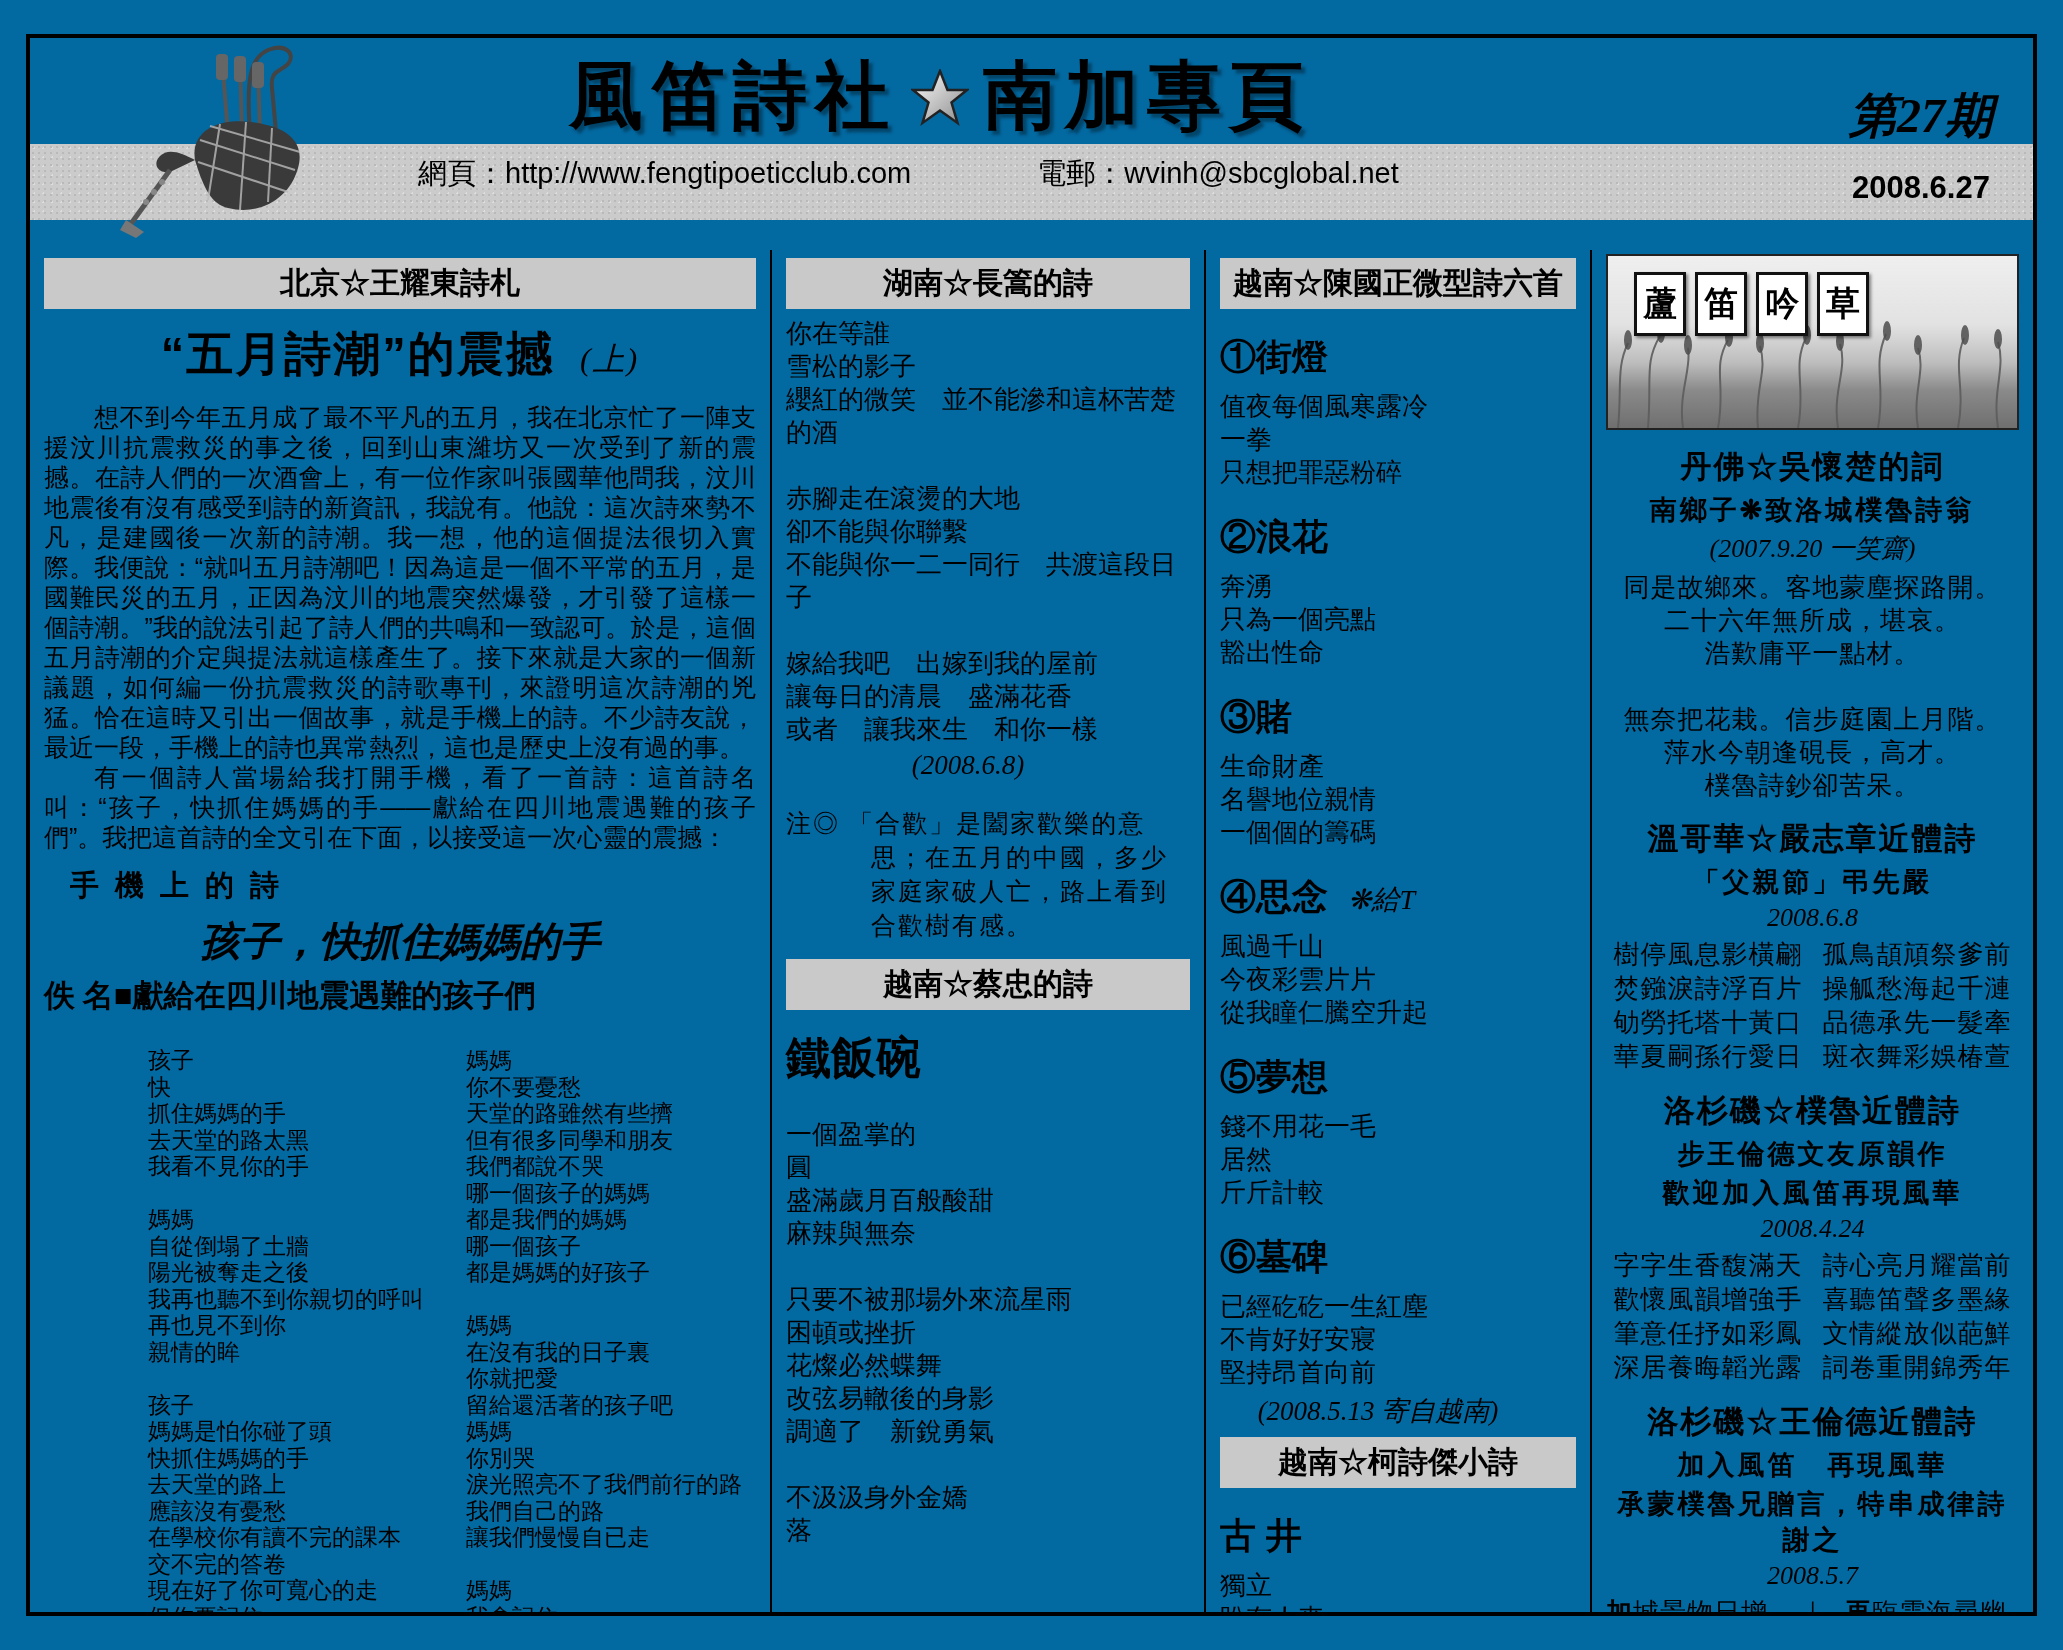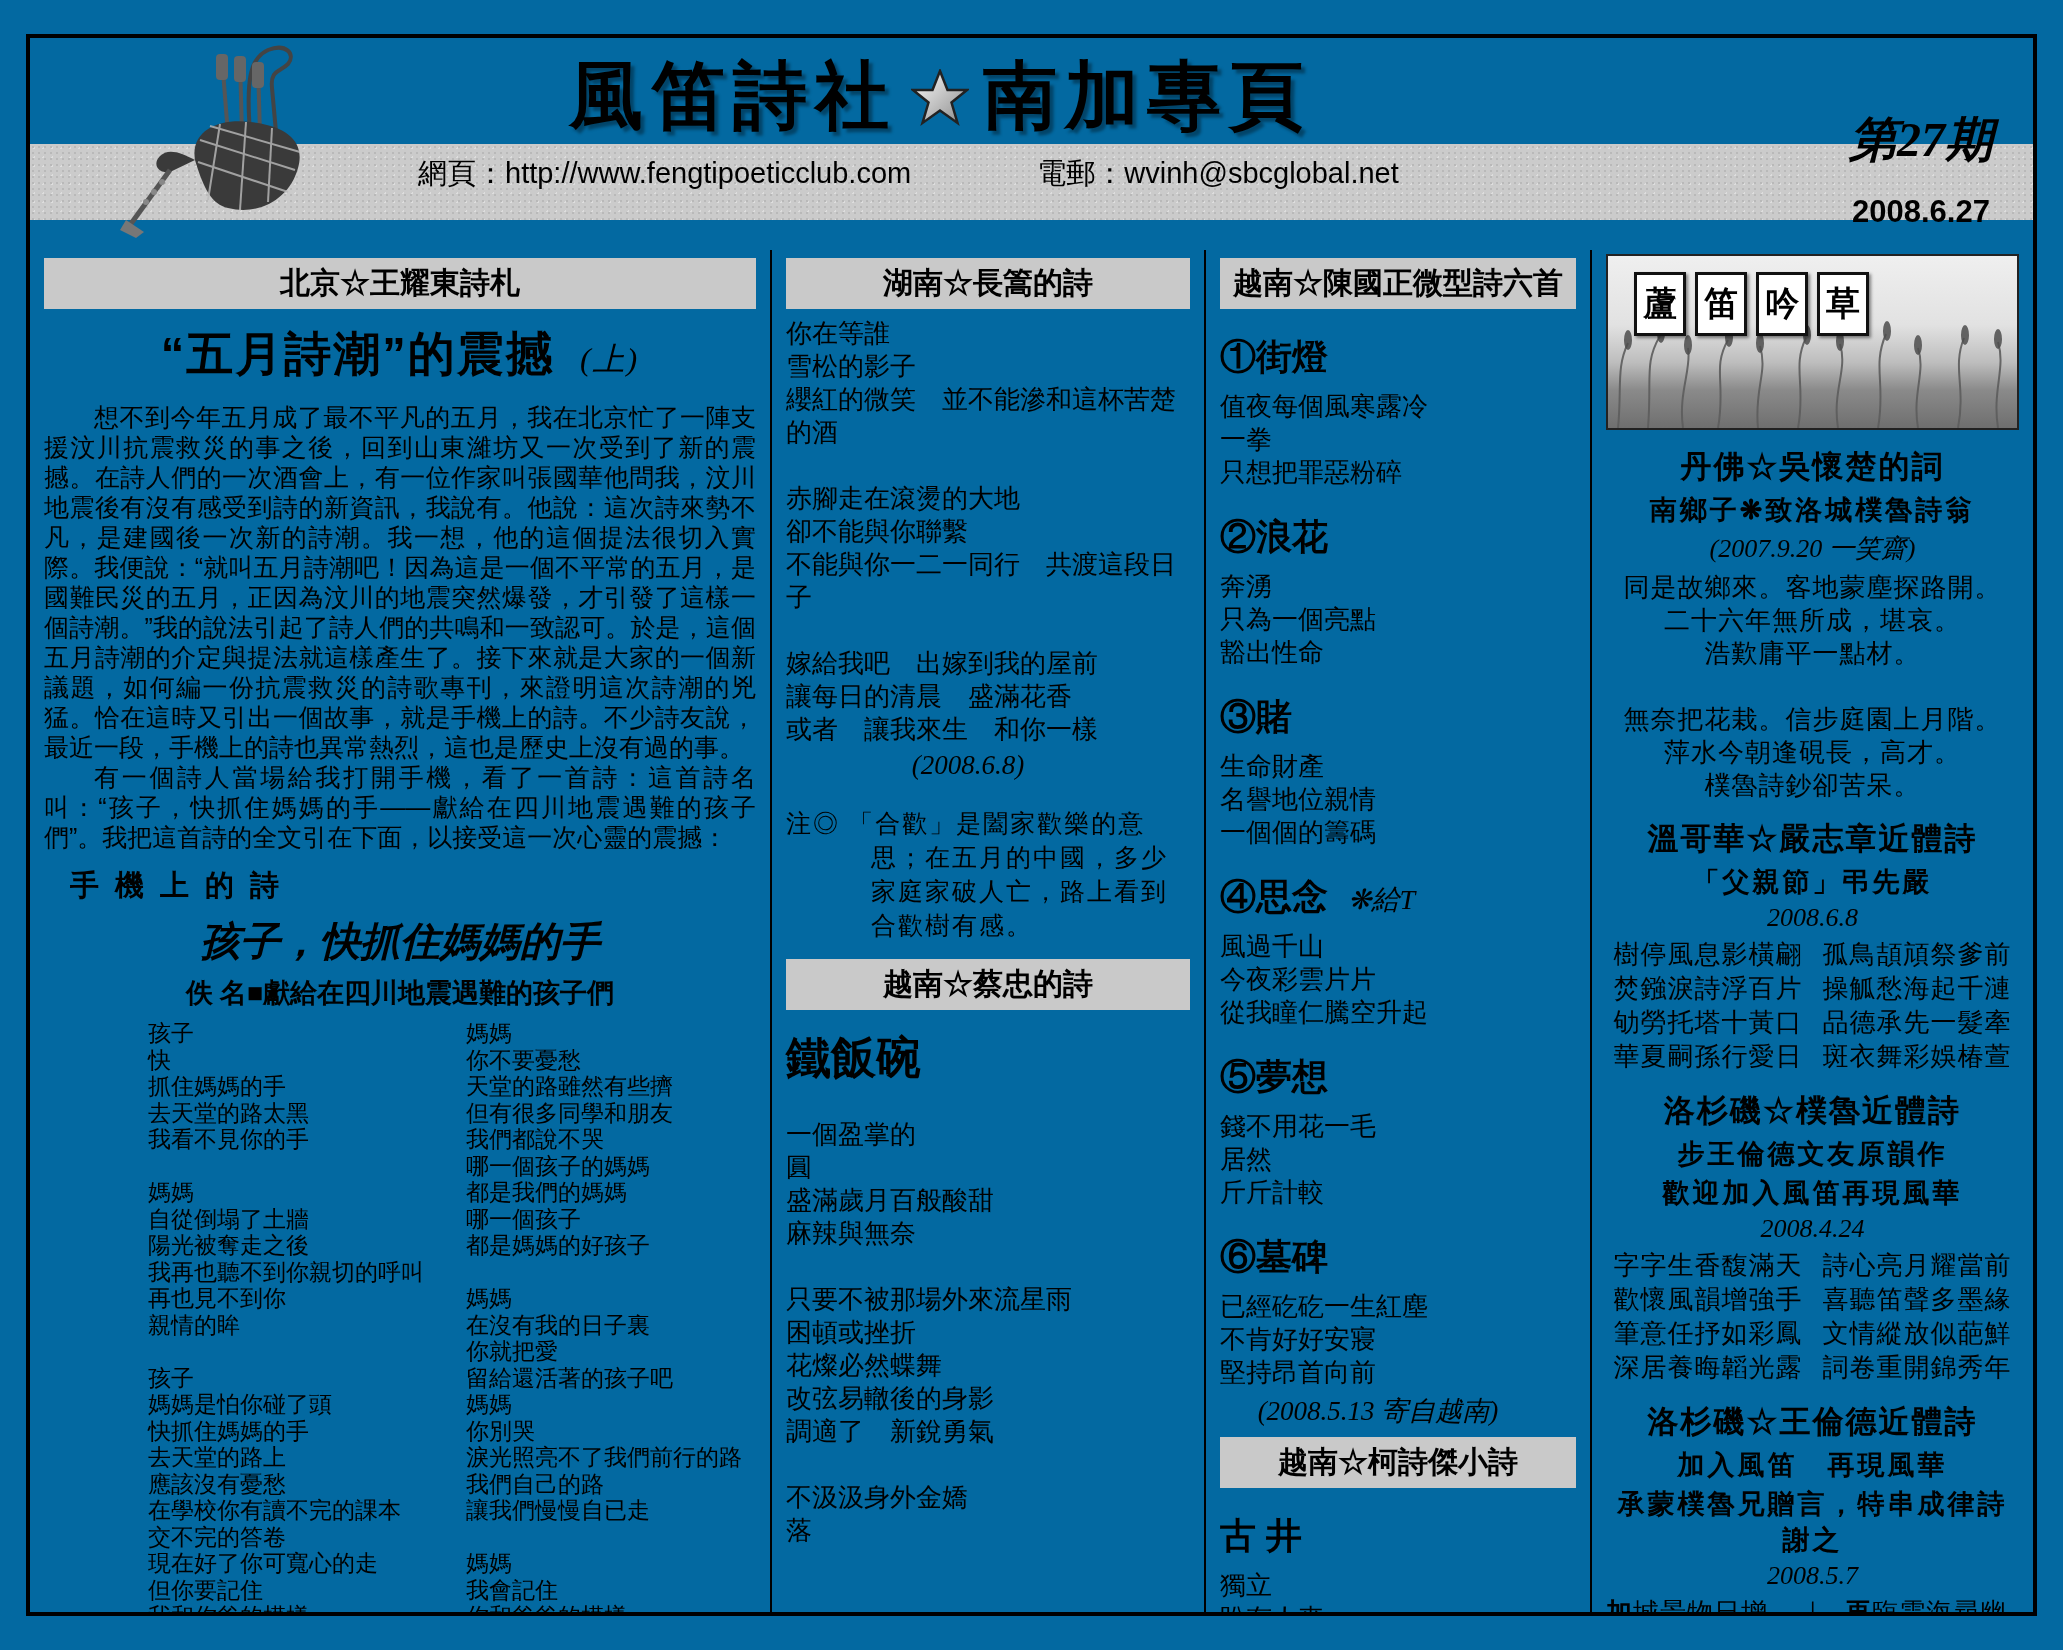--- a/index.html
+++ b/index.html
@@ -12,40 +12,40 @@
   .band{position:absolute;left:0;right:0;top:106px;height:76px;background:#cbcbcb;
         background-image:radial-gradient(#b9b9b9 1px,transparent 1px),radial-gradient(#dedede 1px,transparent 1px);
         background-size:6px 6px,9px 9px;}
   .bagpipe{position:absolute;left:70px;top:2px;}
   .title-wrap{position:absolute;left:330px;top:8px;width:1160px;text-align:center;}
   .main-title{font-size:74px;font-weight:900;letter-spacing:8px;line-height:1.35;
               text-shadow:4px 4px 3px rgba(0,0,0,.35);white-space:nowrap;}
   .main-title .star{vertical-align:-6px;margin:0 14px;}
   .contact-line{margin-top:8px;font-size:29px;text-align:left;padding-left:58px;}
   .contact-line .gap{display:inline-block;width:110px;}
-  .issue-block{position:absolute;right:40px;top:46px;text-align:center;margin-top:24px;}
+  .issue-block{position:absolute;right:40px;top:46px;text-align:center;}
   .issue-no{font-family:"Liberation Serif",serif;font-style:italic;font-weight:bold;font-size:48px;}
   .issue-date{font-size:31px;margin-top:22px;font-weight:bold;}
 
   
   .columns{display:grid;grid-template-columns:742px 434px 386px 1fr;align-items:stretch;}
   .col{padding:4px 14px 0 14px;min-height:1330px;}
   .col1,.col2,.col3{border-right:2px solid #000;}
   .secbar{background:#c9c9c9;text-align:center;font-weight:bold;font-size:30px;
           padding:5px 0;margin:4px 0 8px;}
   .pline{white-space:pre-wrap;}
   .pline:empty::before,.vline:empty::before{content:"\00a0";}
 
   
   .article-title{text-align:center;font-size:47px;font-weight:900;margin:14px 0 16px;letter-spacing:2px;}
   .article-title .suffix{font-family:"Liberation Serif",serif;font-style:italic;font-weight:normal;font-size:32px;margin-left:10px;}
   .para{font-size:25px;line-height:30px;text-align:justify;text-indent:2em;margin:0;}
   .phone-heading{font-weight:bold;font-size:29px;letter-spacing:16px;margin:14px 0 4px;padding-left:26px;}
   .poem-title{text-align:center;font-family:"Liberation Serif",serif;font-style:italic;font-weight:bold;font-size:40px;margin:8px 0 6px;}
-  .poem-byline{text-align:center;font-family:"Liberation Serif",serif;font-weight:bold;font-size:27px;margin-bottom:9px;}
+  .poem-byline{text-align:left;font-family:"Liberation Serif",serif;font-weight:bold;font-size:31px;margin-bottom:30px;}
   .two-col-poem{display:grid;grid-template-columns:318px 1fr;padding-left:104px;}
   .two-col-poem .pline{font-size:23px;line-height:26.5px;min-height:26.5px;}
 
   
   .big-title{font-size:45px;font-weight:900;margin:18px 0 30px;}
   .plist.std .pline{font-size:26px;line-height:33px;min-height:33px;}
   .date-line{text-align:center;font-family:"Liberation Serif",serif;font-style:italic;font-size:27px;margin:4px 40px 8px 0;}
   .note{font-family:"Liberation Serif",serif;font-size:25px;line-height:34px;margin:26px 0 16px;
         padding-left:3.4em;text-indent:-3.4em;letter-spacing:2px;}
 

